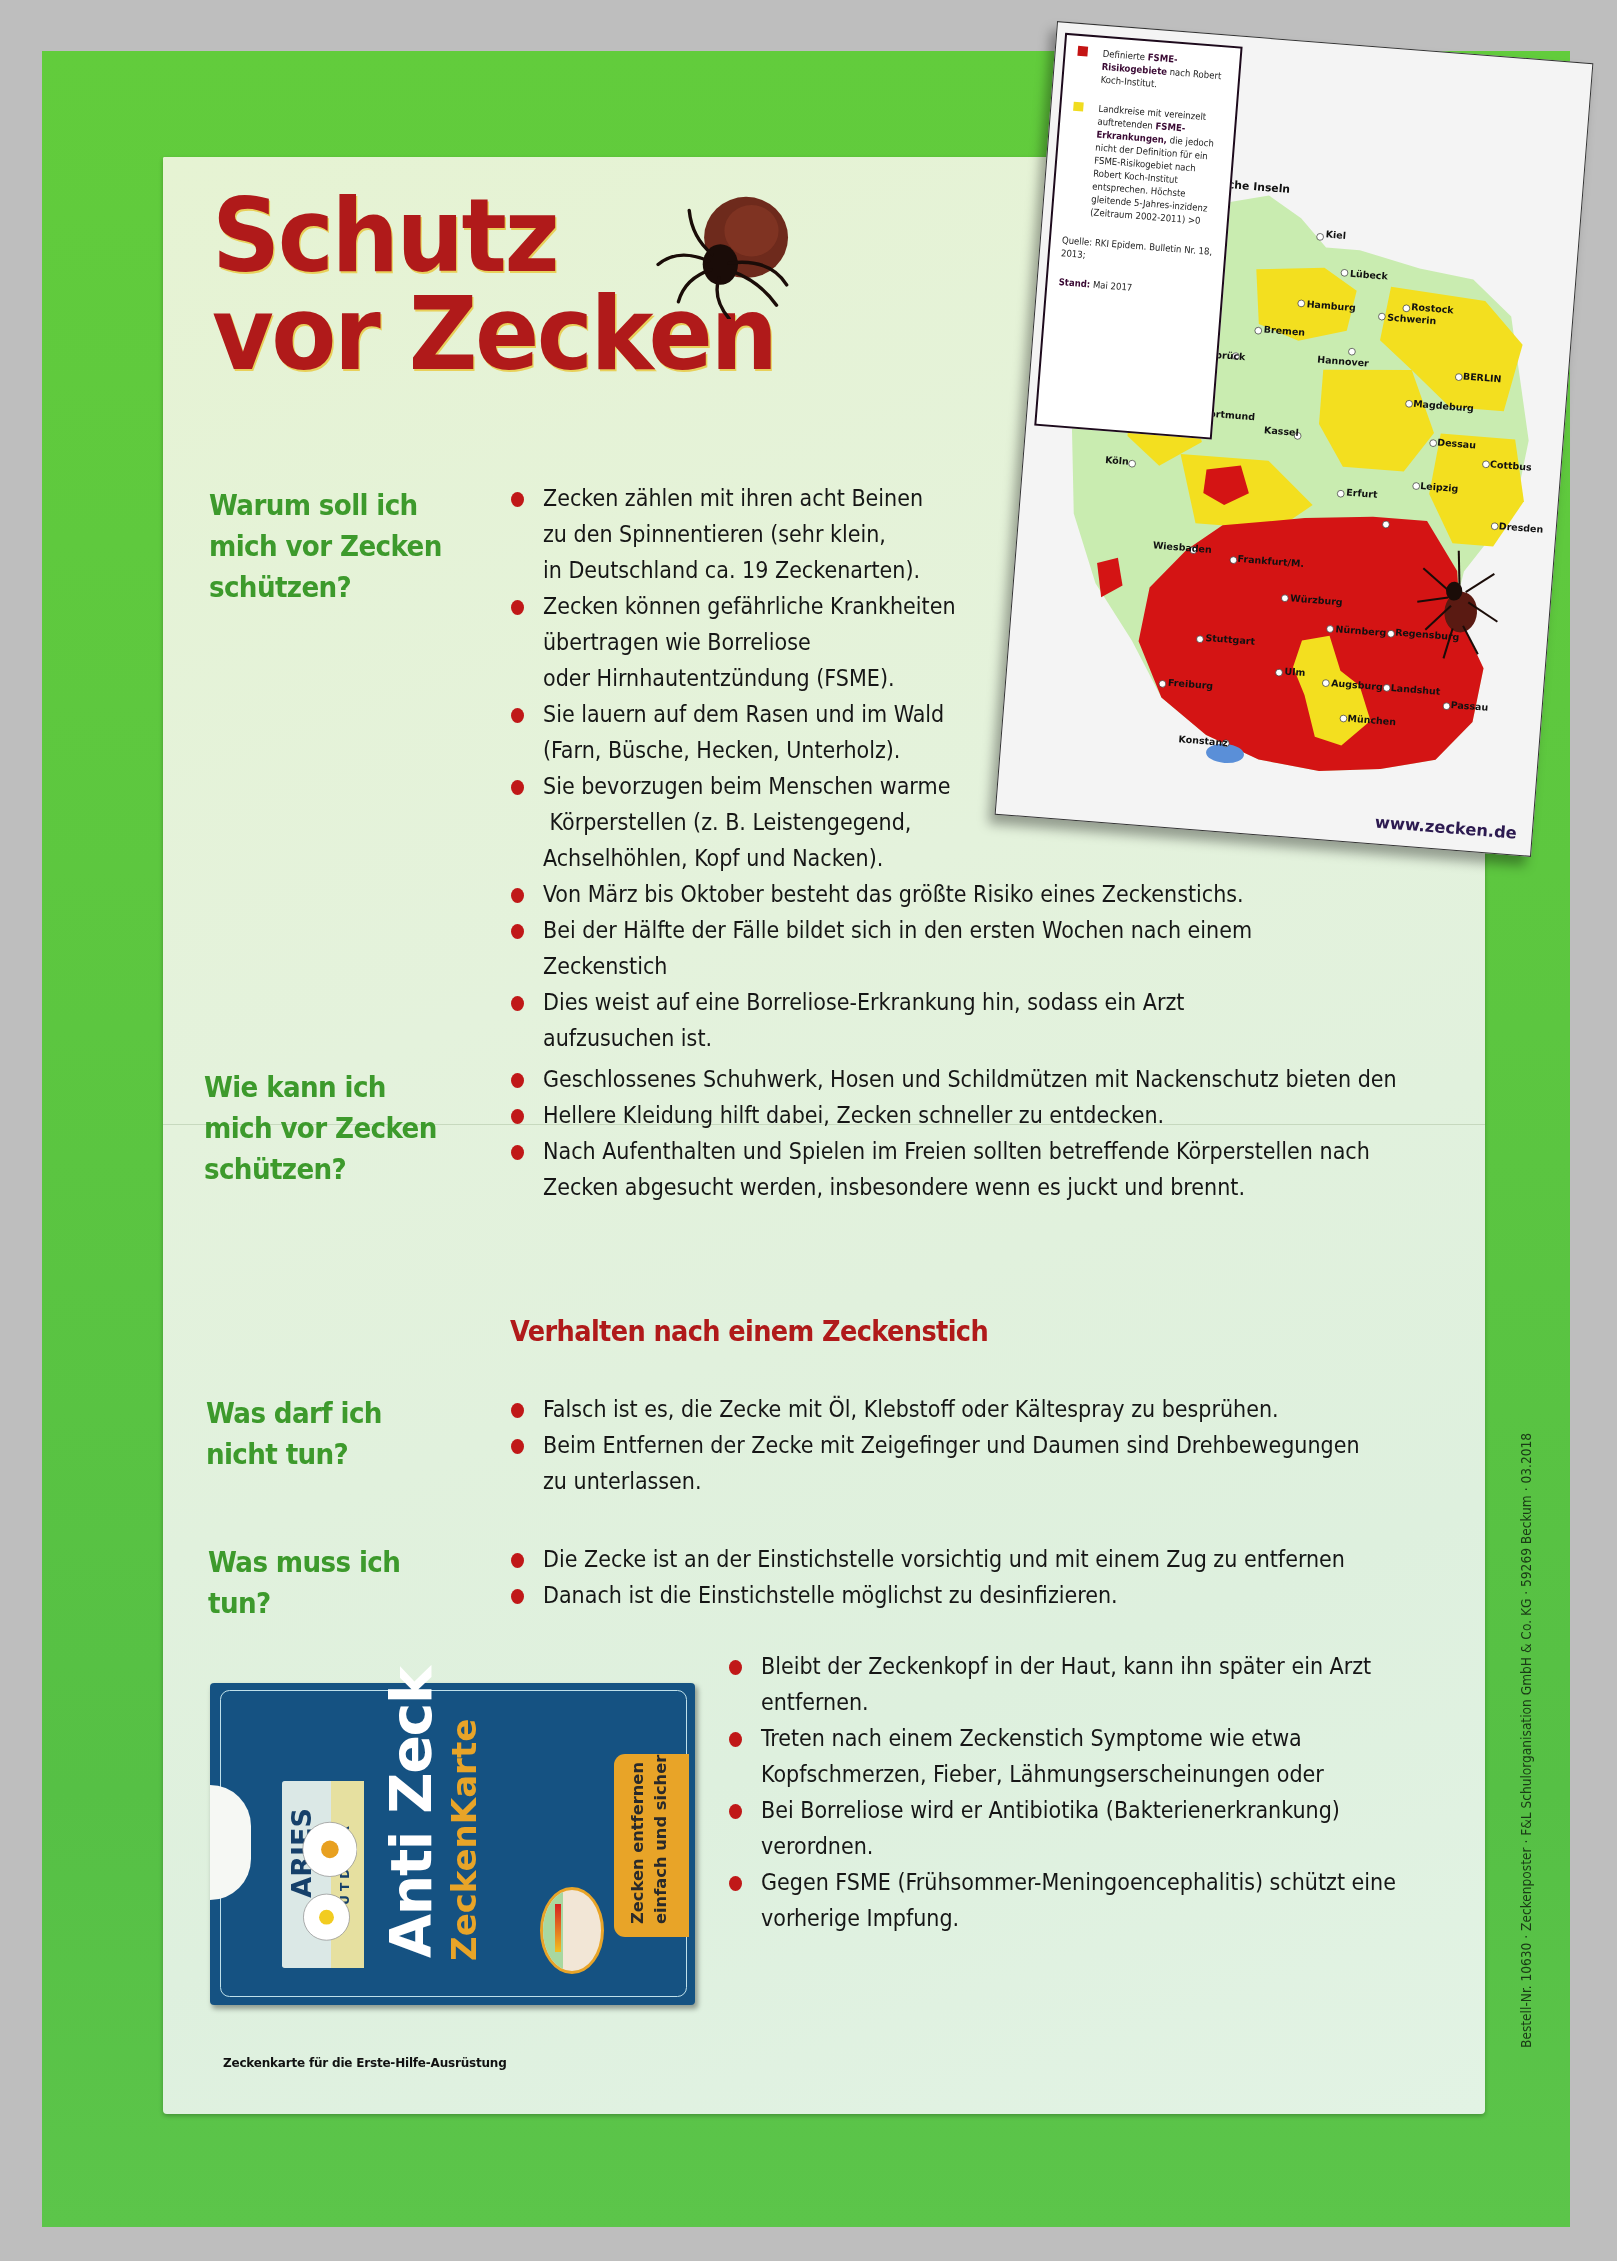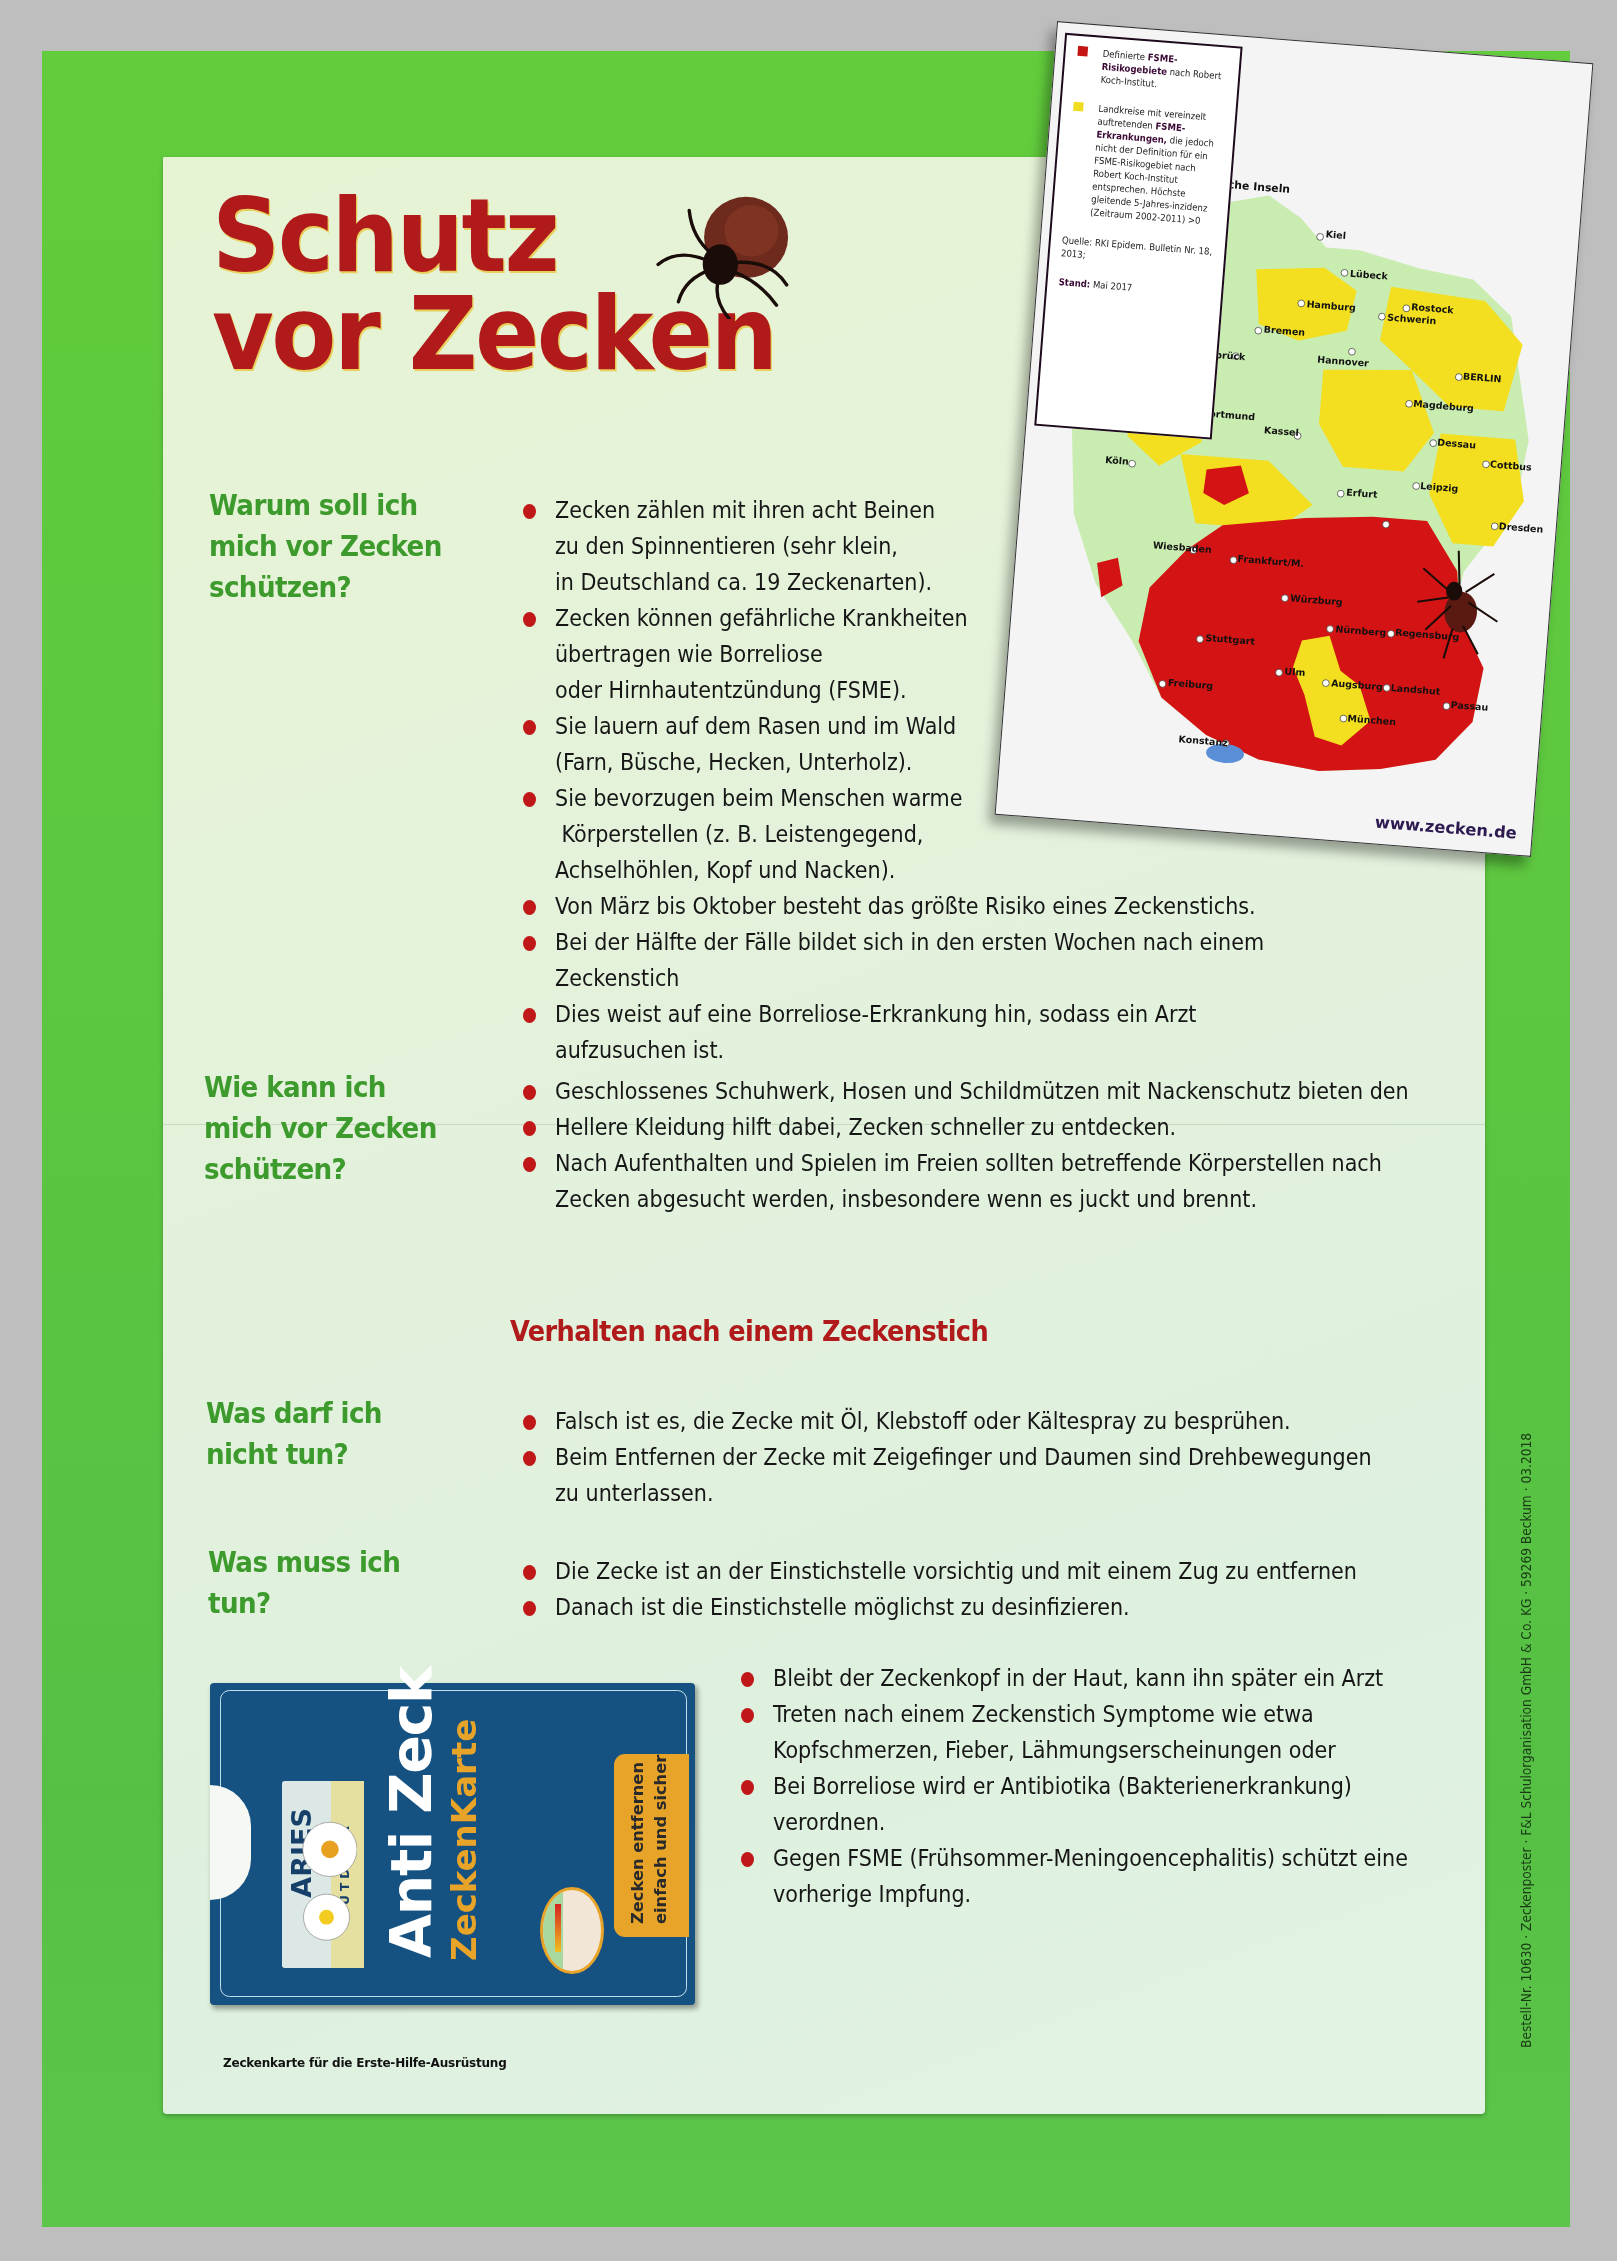--- a/index.html
+++ b/index.html
@@ -4,21 +4,21 @@
 <style>
   html,body{margin:0;padding:0;}
   body{width:1618px;height:2261px;background:#bebebe;position:relative;overflow:hidden;font-family:"DejaVu Sans Condensed","DejaVu Sans",sans-serif;}
   .poster{position:absolute;left:42px;top:51px;width:1528px;height:2176px;background:linear-gradient(180deg,#62cc3c 0%,#5cc640 45%,#56c045 80%,#5cc54a 100%);}
   .panel{position:absolute;left:163px;top:157px;width:1322px;height:1957px;background:linear-gradient(160deg,#e6f3d3 0%,#e4f2dc 40%,#def0de 75%,#e2f3e4 100%);box-shadow:0 2px 4.1px rgba(0,0,0,.25);border-radius:1.4px 1.4px 4.1px 4.1px;}
   .fold{position:absolute;left:163px;top:1124px;width:1322px;height:1.4px;background:rgba(180,200,170,.6);}
   .title{position:absolute;left:212px;top:185px;color:#b01a1a;font-family:"DejaVu Sans","Liberation Sans",sans-serif;font-weight:bold;font-size:102px;line-height:102px;letter-spacing:-2.7px;transform:scaleX(0.93);transform-origin:left top;text-shadow:1.4px 2px 0 #e8d05a;}
   .title .l2{display:block;margin-top:-4.1px;}
   .tick-big{position:absolute;left:631px;top:183px;width:176px;height:136px;}
   .q{position:absolute;color:#3d9a2c;font-family:"DejaVu Sans","Liberation Sans",sans-serif;font-weight:bold;font-size:28.5px;line-height:41px;letter-spacing:-0.7px;transform:scaleX(0.92);transform-origin:left top;}
-  .list{position:absolute;margin:12px;padding:0;list-style:none;color:#161616;font-family:"DejaVu Sans Condensed","DejaVu Sans",sans-serif;font-size:23px;line-height:36px;}
+  .list{position:absolute;margin:0;padding:0;list-style:none;color:#161616;font-family:"DejaVu Sans Condensed","DejaVu Sans",sans-serif;font-size:23px;line-height:36px;}
   .list li{position:relative;padding-left:35px;margin:0;}
   .list li::before{content:"";position:absolute;left:2.7px;top:11.5px;width:13.6px;height:15.6px;border-radius:50%;background:#c01818;}
   .subhead{position:absolute;left:510px;top:1315px;color:#b01a1a;font-family:"DejaVu Sans","Liberation Sans",sans-serif;font-weight:bold;font-size:28.5px;letter-spacing:-0.7px;transform:scaleX(0.9);transform-origin:left top;}
   
   .mapcard{position:absolute;left:1025px;top:41px;width:536px;height:794px;background:#f4f4f4;transform:rotate(4.5deg);transform-origin:center;box-shadow:-5.4px 9.5px 12.2px rgba(0,0,0,.35);border:1.4px solid #333;overflow:hidden;}
   .legend{position:absolute;left:8.1px;top:9.5px;width:178px;height:394px;border:2.7px solid #1d0a1c;background:#fff;padding:9.5px 11px 0 11px;box-sizing:border-box;font-family:"DejaVu Sans Condensed","DejaVu Sans",sans-serif;font-size:9.5px;line-height:13px;color:#222;}
   .legend .row{position:relative;padding-left:26px;margin-bottom:16.3px;}
   .legend .sw{position:absolute;left:1.4px;top:1.4px;width:9.5px;height:9.5px;}
   .legend b{color:#3a0a34;}
   .legend .src{margin-top:5.4px;}
@@ -138,20 +138,21 @@
   <li>
       <div>Die Zecke ist an der Einstichstelle vorsichtig und mit einem Zug zu entfernen</div>
     </li>
   <li>
       <div>Danach ist die Einstichstelle möglichst zu desinfizieren.</div>
     </li>
 </ul>
 <ul class="list" style="left:726px;top:1648px;width:713px;">
   <li>
       <div>Bleibt der Zeckenkopf in der Haut, kann ihn später ein Arzt</div>
+      <div>entfernen.</div>
     </li>
   <li>
       <div>Treten nach einem Zeckenstich Symptome wie etwa</div>
       <div>Kopfschmerzen, Fieber, Lähmungserscheinungen oder</div>
     </li>
   <li>
       <div>Bei Borreliose wird er Antibiotika (Bakterienerkrankung)</div>
       <div>verordnen.</div>
     </li>
   <li>

